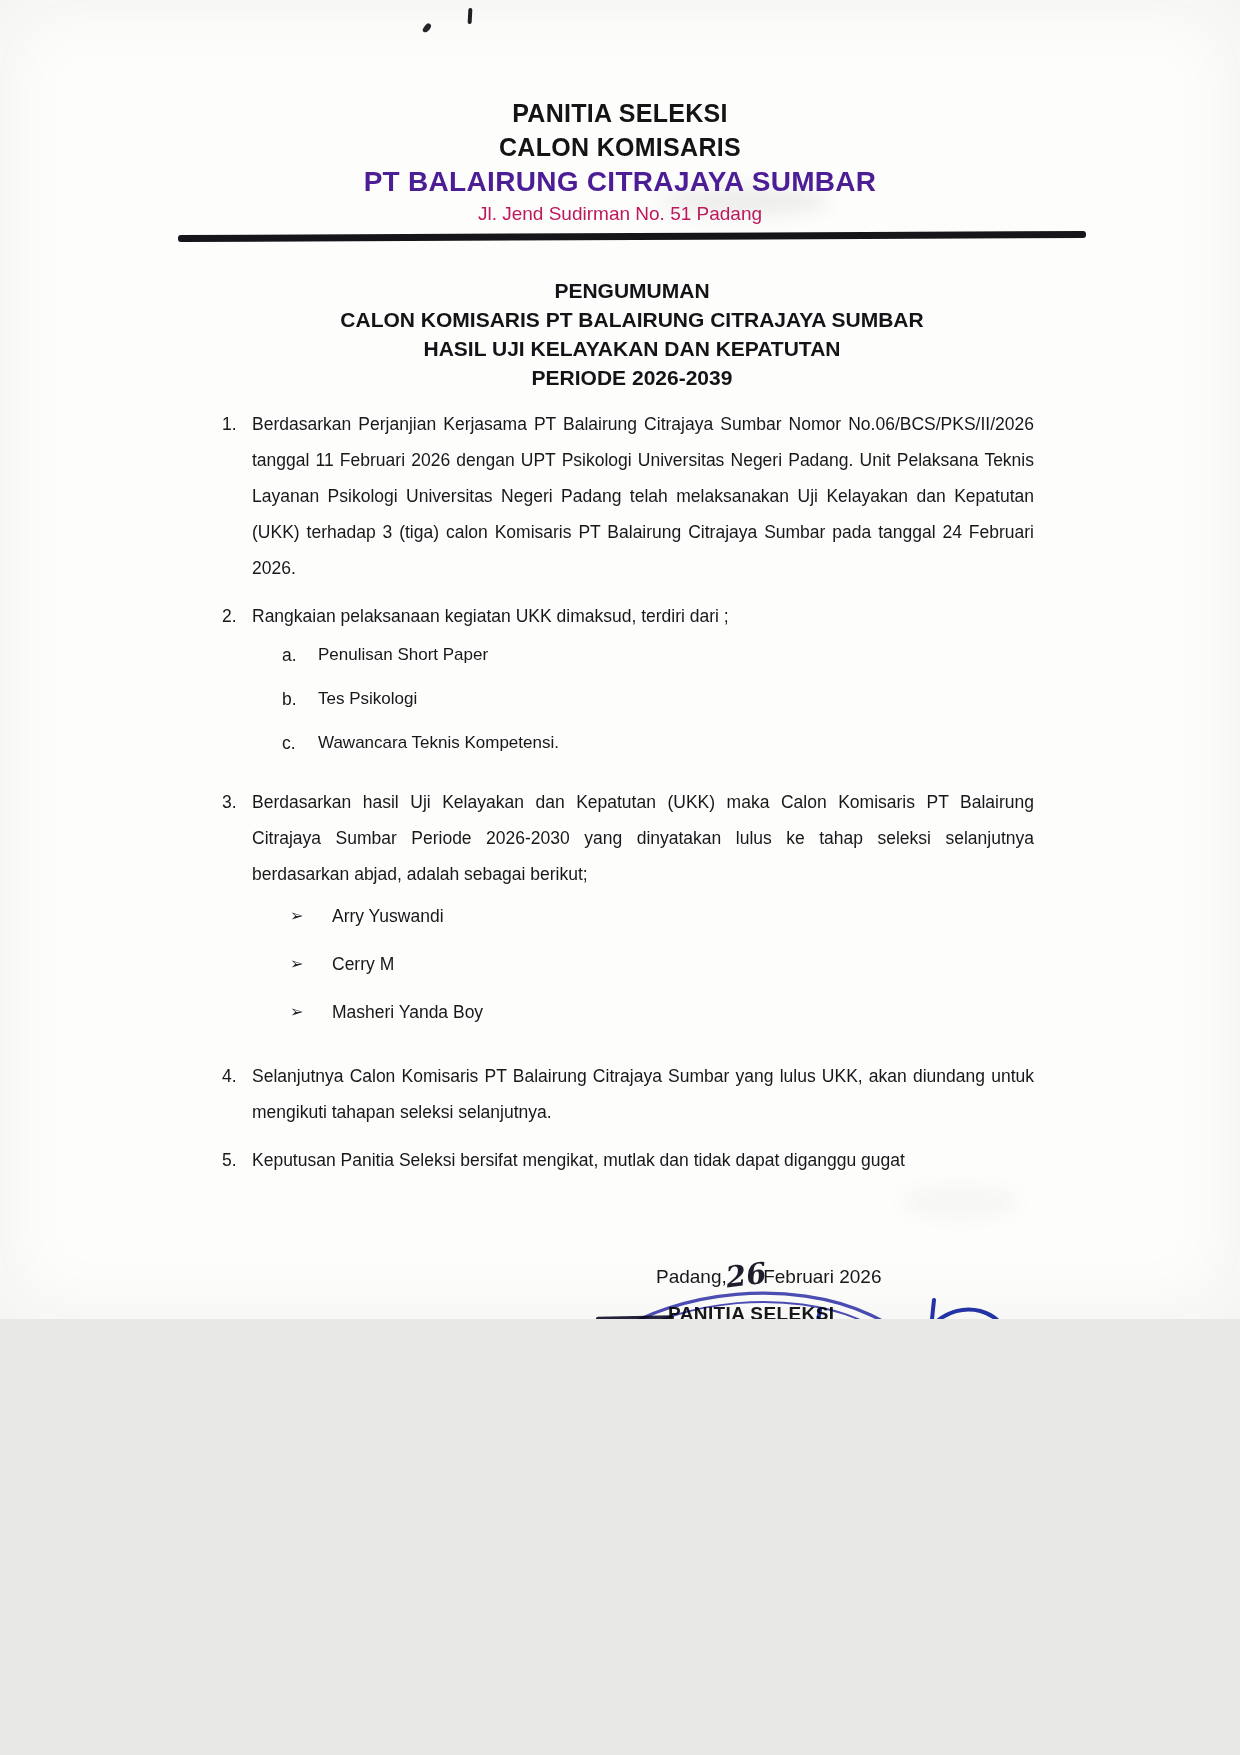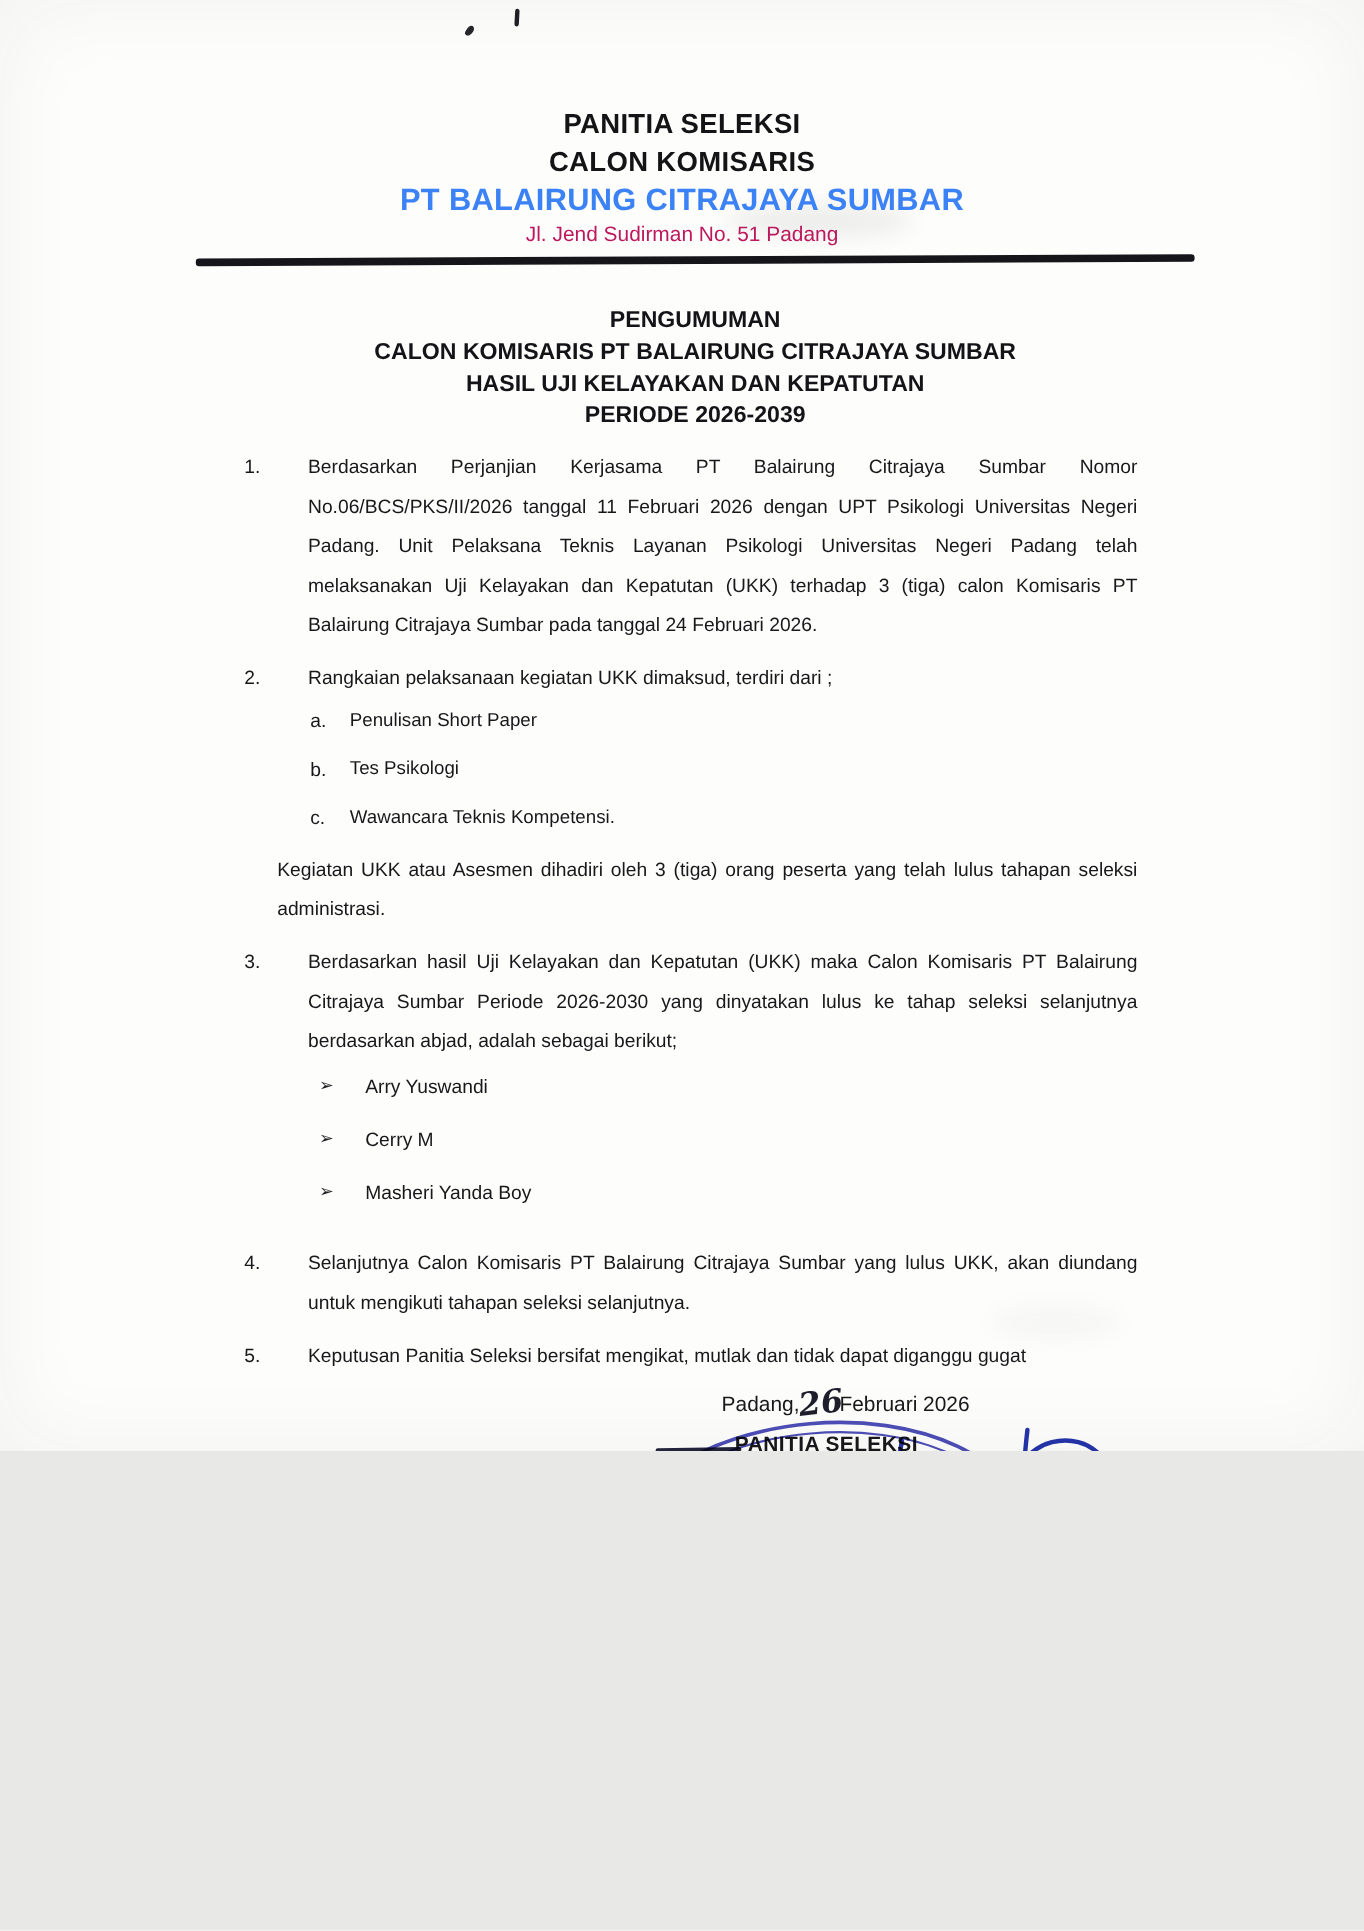--- a/index.html
+++ b/index.html
@@ -5,34 +5,34 @@
   html,body{margin:0;padding:0;background:#e8e8e6;}
   .page{
     position:relative;width:1240px;height:1319px;margin:0 auto;
     background:#fdfdfc;overflow:hidden;
     box-shadow:inset 0 0 80px rgba(30,30,25,0.05);
     font-family:"Liberation Sans", sans-serif;color:#18181b;
   }
   
   .letterhead{position:absolute;left:0;top:96px;width:1240px;text-align:center;}
   .lh1,.lh2{font-size:25px;font-weight:700;line-height:34px;letter-spacing:.3px;color:#141416;}
-  .lh3{font-size:28px;font-weight:700;line-height:36px;letter-spacing:.3px;color:#3b82f6;}
+  .lh3{font-size:28px;font-weight:700;line-height:36px;letter-spacing:.3px;color:#4c1d95;}
   .lh-addr{font-size:19px;line-height:28px;color:#be185d;}
   .rule{
     position:absolute;left:178px;top:233px;width:908px;height:7px;
     background:#15151a;border-radius:3px;transform:rotate(-0.25deg);
   }
   
   .doc-title{position:absolute;left:12px;top:276px;width:1240px;text-align:center;}
   .doc-title div{font-size:21px;font-weight:700;line-height:29px;color:#141418;}
   
   .body-list{position:absolute;left:222px;top:406px;width:812px;}
   .item{display:flex;margin-bottom:12px;}
   .num{flex:none;width:30px;font-size:17.5px;line-height:36px;}
-  .itext{flex:1;font-size:17.5px;line-height:36px;text-align:justify;margin-left:28px;}
+  .itext{flex:1;font-size:17.5px;line-height:36px;text-align:justify;}
   .itext-last{text-align:justify;}
   .sub-list{margin:6px 0 2px 30px;}
   .sub-item{display:flex;margin-bottom:14px;}
   .sub-letter{flex:none;width:36px;font-size:17.5px;line-height:30px;}
   .sub-text{font-size:17px;line-height:30px;}
   .continuation{font-size:17.5px;line-height:36px;text-align:justify;margin-top:4px;}
   .bullet-list{margin:10px 0 2px 38px;}
   .bullet-item{display:flex;margin-bottom:20px;}
   .bullet-glyph{flex:none;width:42px;font-size:16px;line-height:28px;color:#202024;}
   .bullet-text{font-size:17.5px;line-height:28px;}
@@ -109,21 +109,20 @@
           </div>
           <div class="sub-item">
             <span class="sub-letter">b.</span>
             <span class="sub-text">Tes Psikologi</span>
           </div>
           <div class="sub-item">
             <span class="sub-letter">c.</span>
             <span class="sub-text">Wawancara Teknis Kompetensi.</span>
           </div>
         </div>
-        <div class="continuation">Kegiatan UKK atau Asesmen dihadiri oleh 3 (tiga) orang peserta yang telah lulus tahapan seleksi administrasi.</div>
       </div>
     </div>
 
     <div class="item">
       <span class="num">3.</span>
       <div style="flex:1">
         <div class="itext">Berdasarkan hasil Uji Kelayakan dan Kepatutan (UKK) maka Calon Komisaris PT Balairung Citrajaya Sumbar Periode 2026-2030 yang dinyatakan lulus ke tahap seleksi selanjutnya berdasarkan abjad, adalah sebagai berikut;</div>
         <div class="bullet-list">
           <div class="bullet-item">
             <span class="bullet-glyph">➢</span>

